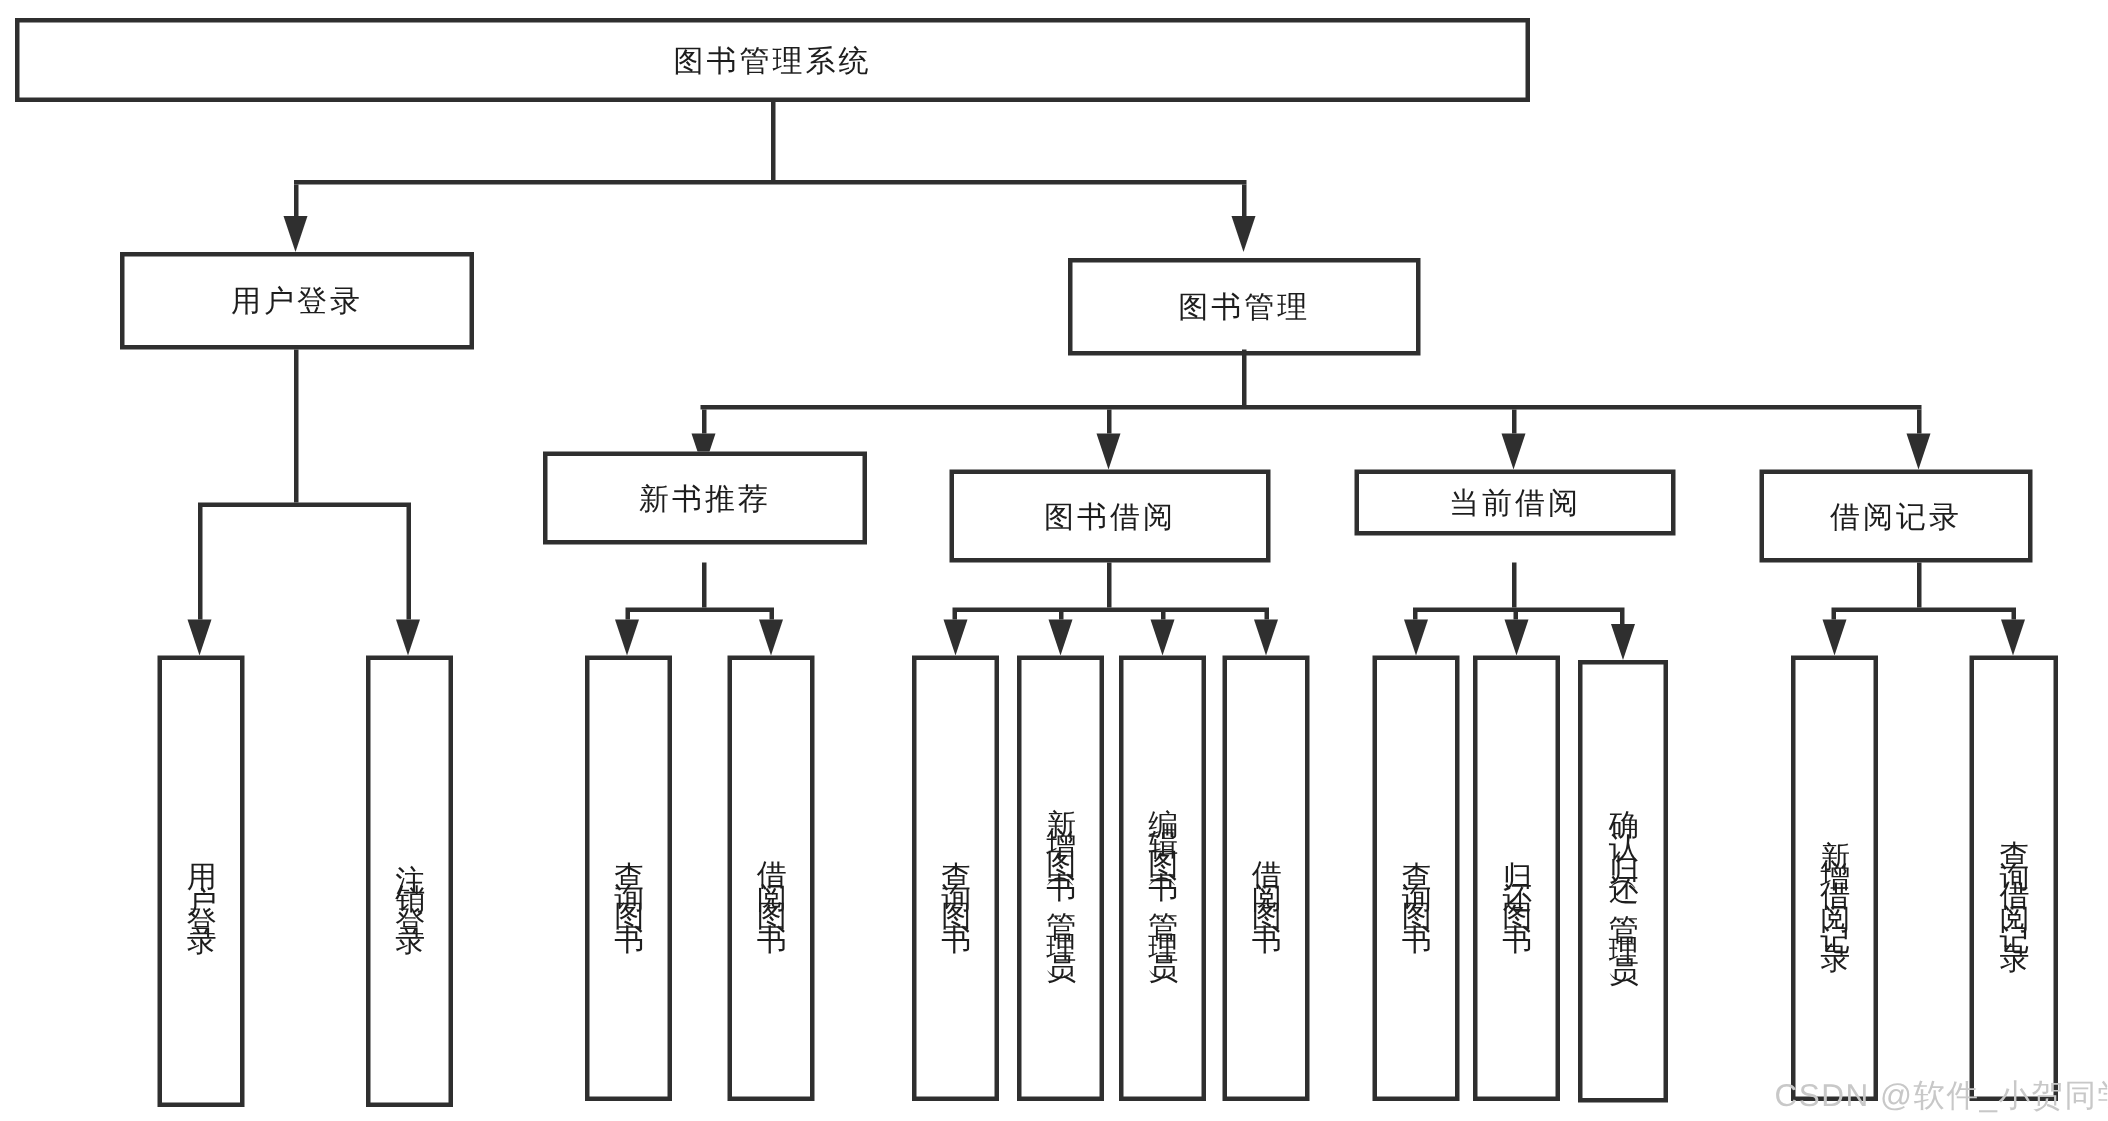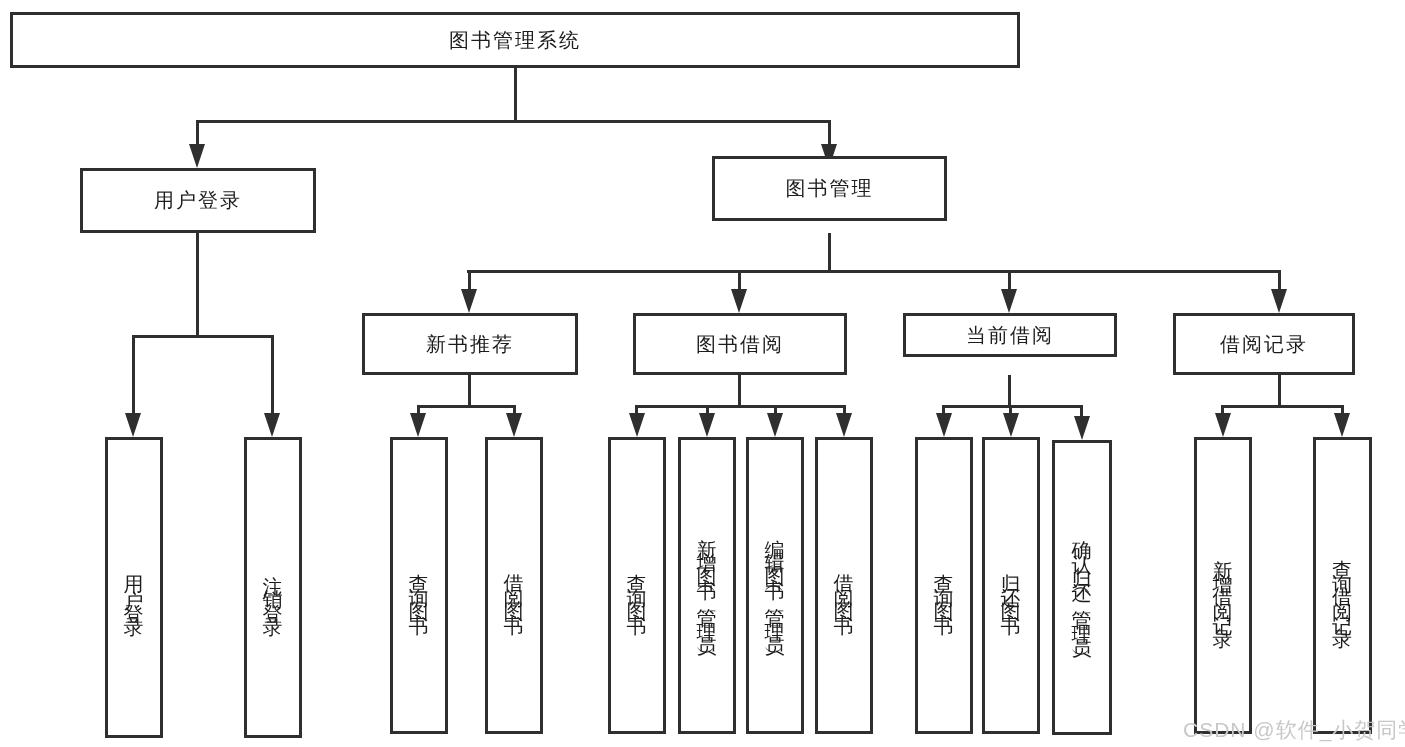--- a/index.html
+++ b/index.html
@@ -39,21 +39,21 @@
   <div class="box" style="left:10px;top:12px;width:1010px;height:56px;">图书管理系统</div>
 
   <div class="ln" style="left:514px;top:68px;width:3px;height:52px;"></div>
   <div class="ln" style="left:196px;top:120px;width:635px;height:3px;"></div>
   <div class="ln" style="left:196px;top:123px;width:3px;height:21px;"></div>
   <div class="ar" style="left:189px;top:144px;"></div>
   <div class="ln" style="left:828px;top:123px;width:3px;height:21px;"></div>
   <div class="ar" style="left:821px;top:144px;"></div>
 
   <div class="box" style="left:80px;top:168px;width:236px;height:65px;">用户登录</div>
-  <div class="box" style="left:712px;top:156px;width:235px;height:65px;">图书管理</div>
+  <div class="box" style="left:712px;top:172px;width:235px;height:65px;">图书管理</div>
 
   <div class="ln" style="left:196px;top:233px;width:3px;height:102px;"></div>
   <div class="ln" style="left:132px;top:335px;width:142px;height:3px;"></div>
   <div class="ln" style="left:132px;top:338px;width:3px;height:75px;"></div>
   <div class="ar" style="left:125px;top:413px;"></div>
   <div class="ln" style="left:271px;top:338px;width:3px;height:75px;"></div>
   <div class="ar" style="left:264px;top:413px;"></div>
 
   <div class="vbox" style="left:105px;top:437px;width:58px;height:301px;">
       <span class="vtext">用户登录</span>
@@ -66,21 +66,21 @@
   <div class="ln" style="left:467px;top:270px;width:814px;height:3px;"></div>
   <div class="ln" style="left:468px;top:273px;width:3px;height:16px;"></div>
   <div class="ar" style="left:461px;top:289px;"></div>
   <div class="ln" style="left:738px;top:273px;width:3px;height:16px;"></div>
   <div class="ar" style="left:731px;top:289px;"></div>
   <div class="ln" style="left:1008px;top:273px;width:3px;height:16px;"></div>
   <div class="ar" style="left:1001px;top:289px;"></div>
   <div class="ln" style="left:1278px;top:273px;width:3px;height:16px;"></div>
   <div class="ar" style="left:1271px;top:289px;"></div>
 
-  <div class="box" style="left:362px;top:313px;width:216px;height:62px;">新书推荐</div>
+  <div class="box" style="left:362px;top:301px;width:216px;height:62px;">新书推荐</div>
   <div class="box" style="left:633px;top:313px;width:214px;height:62px;">图书借阅</div>
   <div class="box" style="left:903px;top:313px;width:214px;height:44px;">当前借阅</div>
   <div class="box" style="left:1173px;top:313px;width:182px;height:62px;">借阅记录</div>
 
   <div class="ln" style="left:468px;top:375px;width:3px;height:30px;"></div>
   <div class="ln" style="left:417px;top:405px;width:99px;height:3px;"></div>
   <div class="ln" style="left:417px;top:408px;width:3px;height:5px;"></div>
   <div class="ar" style="left:410px;top:413px;"></div>
   <div class="ln" style="left:513px;top:408px;width:3px;height:5px;"></div>
   <div class="ar" style="left:506px;top:413px;"></div>

